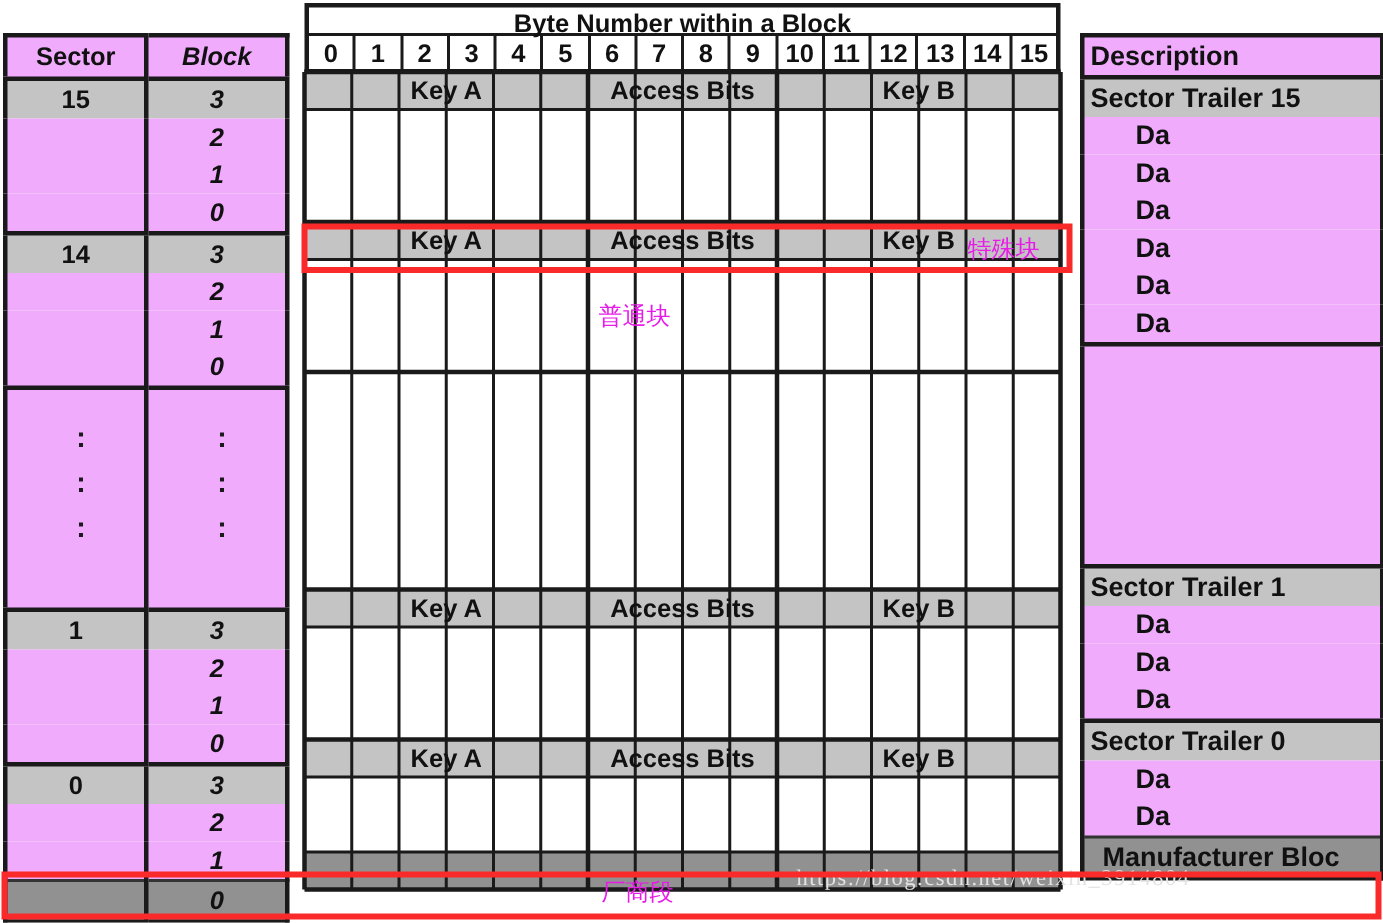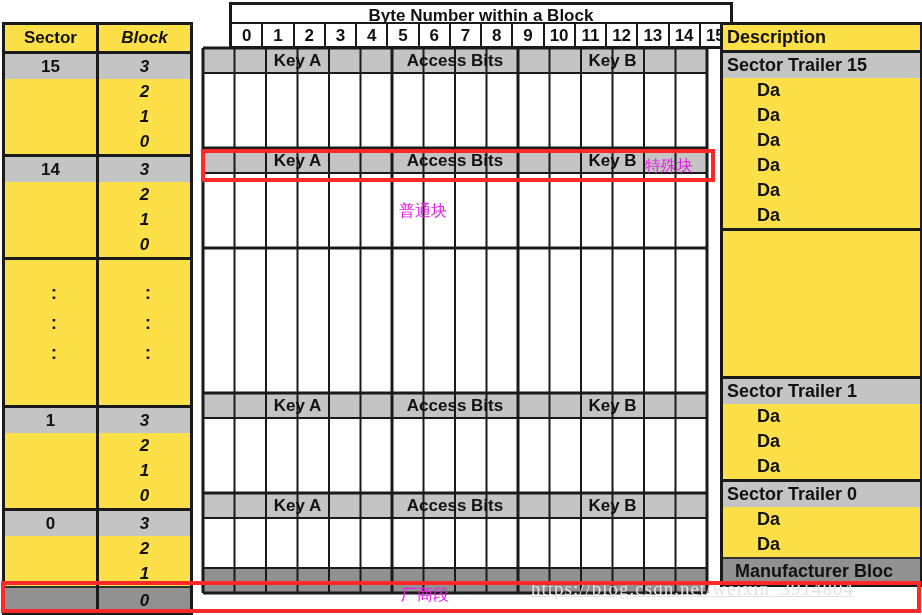--- a/index.html
+++ b/index.html
@@ -12,37 +12,37 @@
     -webkit-font-smoothing:none;
   }
   .stage{position:absolute;left:0;top:0;width:922px;height:615px;}
 
   
   .tbl{position:absolute;border-collapse:collapse;table-layout:fixed;}
   .tbl td,.tbl th{
     padding:0;margin:0;
     font-size:17px;font-weight:bold;color:#111;
     text-align:center;vertical-align:middle;
-    background:#fde047;
+    background:#f0abfc;
   }
   .grayhdr{background:#c4c4c4 !important;}
   .darkgray{background:#919191 !important;}
 
   
   #left-table{left:2px;top:22px;width:188px;}
   #left-table td{border:0;}
   .lt-outer{border:3px solid #1a1a1a !important;}
   .l-hdr{height:26px;font-size:18px;}
   .l-cell{height:25px;}
   .vsep{border-left:3px solid #1a1a1a !important;font-style:italic;}
   .rowline{border-top:3px solid #1a1a1a !important;}
   .thinline{border-top:2px solid #333 !important;}
 
   
-  #byte-wrap{position:absolute;left:203px;top:2px;width:504px;margin-left:26px;}
+  #byte-wrap{position:absolute;left:203px;top:2px;width:504px;}
   .bn-title{
     height:22px;line-height:22px;text-align:center;
     font-size:17px;font-weight:bold;color:#111;
     border:3px solid #1a1a1a;border-bottom:2px solid #1a1a1a;
     box-sizing:border-box;background:#fff;
   }
   .bn-nums{
     display:flex;height:25px;box-sizing:border-box;
     border-left:3px solid #1a1a1a;border-right:3px solid #1a1a1a;
     border-bottom:3px solid #1a1a1a;background:#fff;
@@ -70,23 +70,22 @@
   
   .cjk{
     position:absolute;color:#e81ce8;
     font-family:"DejaVu Sans", sans-serif;
     font-size:16px;font-weight:normal;white-space:nowrap;
   }
   
   .wm{
     position:absolute;left:531px;top:578px;
     font-family:"Liberation Serif", serif;
-    font-size:19px;color:#e2e2e2;white-space:nowrap;
+    font-size:15px;color:#e2e2e2;white-space:nowrap;
     letter-spacing:1px;
-    text-decoration:underline;
   }
   
   .dots{
     position:absolute;text-align:center;
     font-size:19px;font-weight:bold;color:#1a1a1a;
     line-height:30px;
   }
 </style>
 </head>
 <body>

